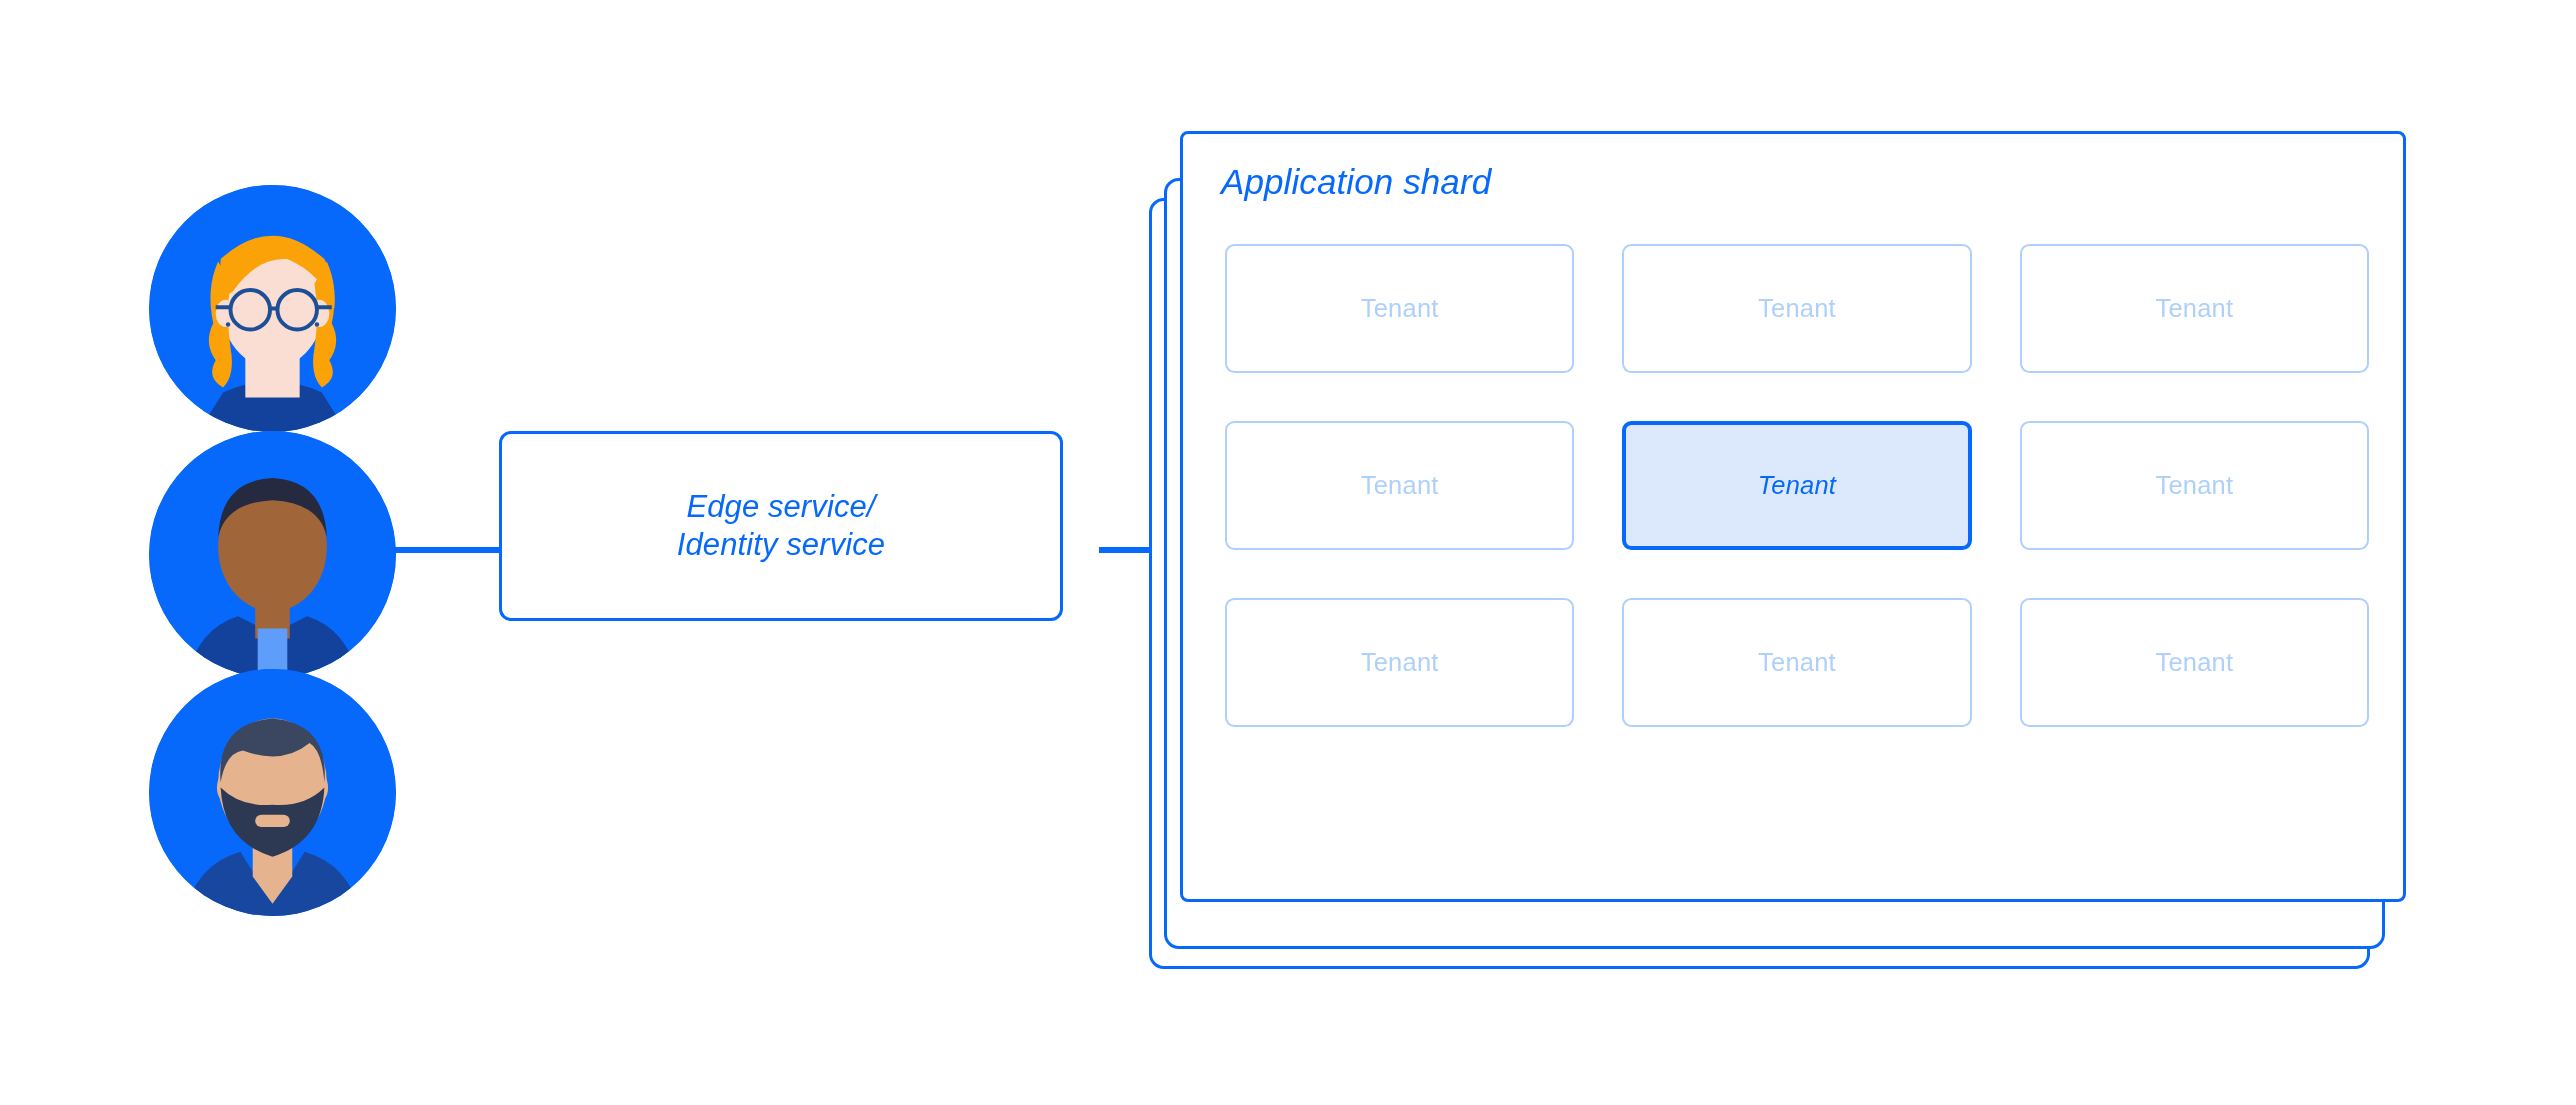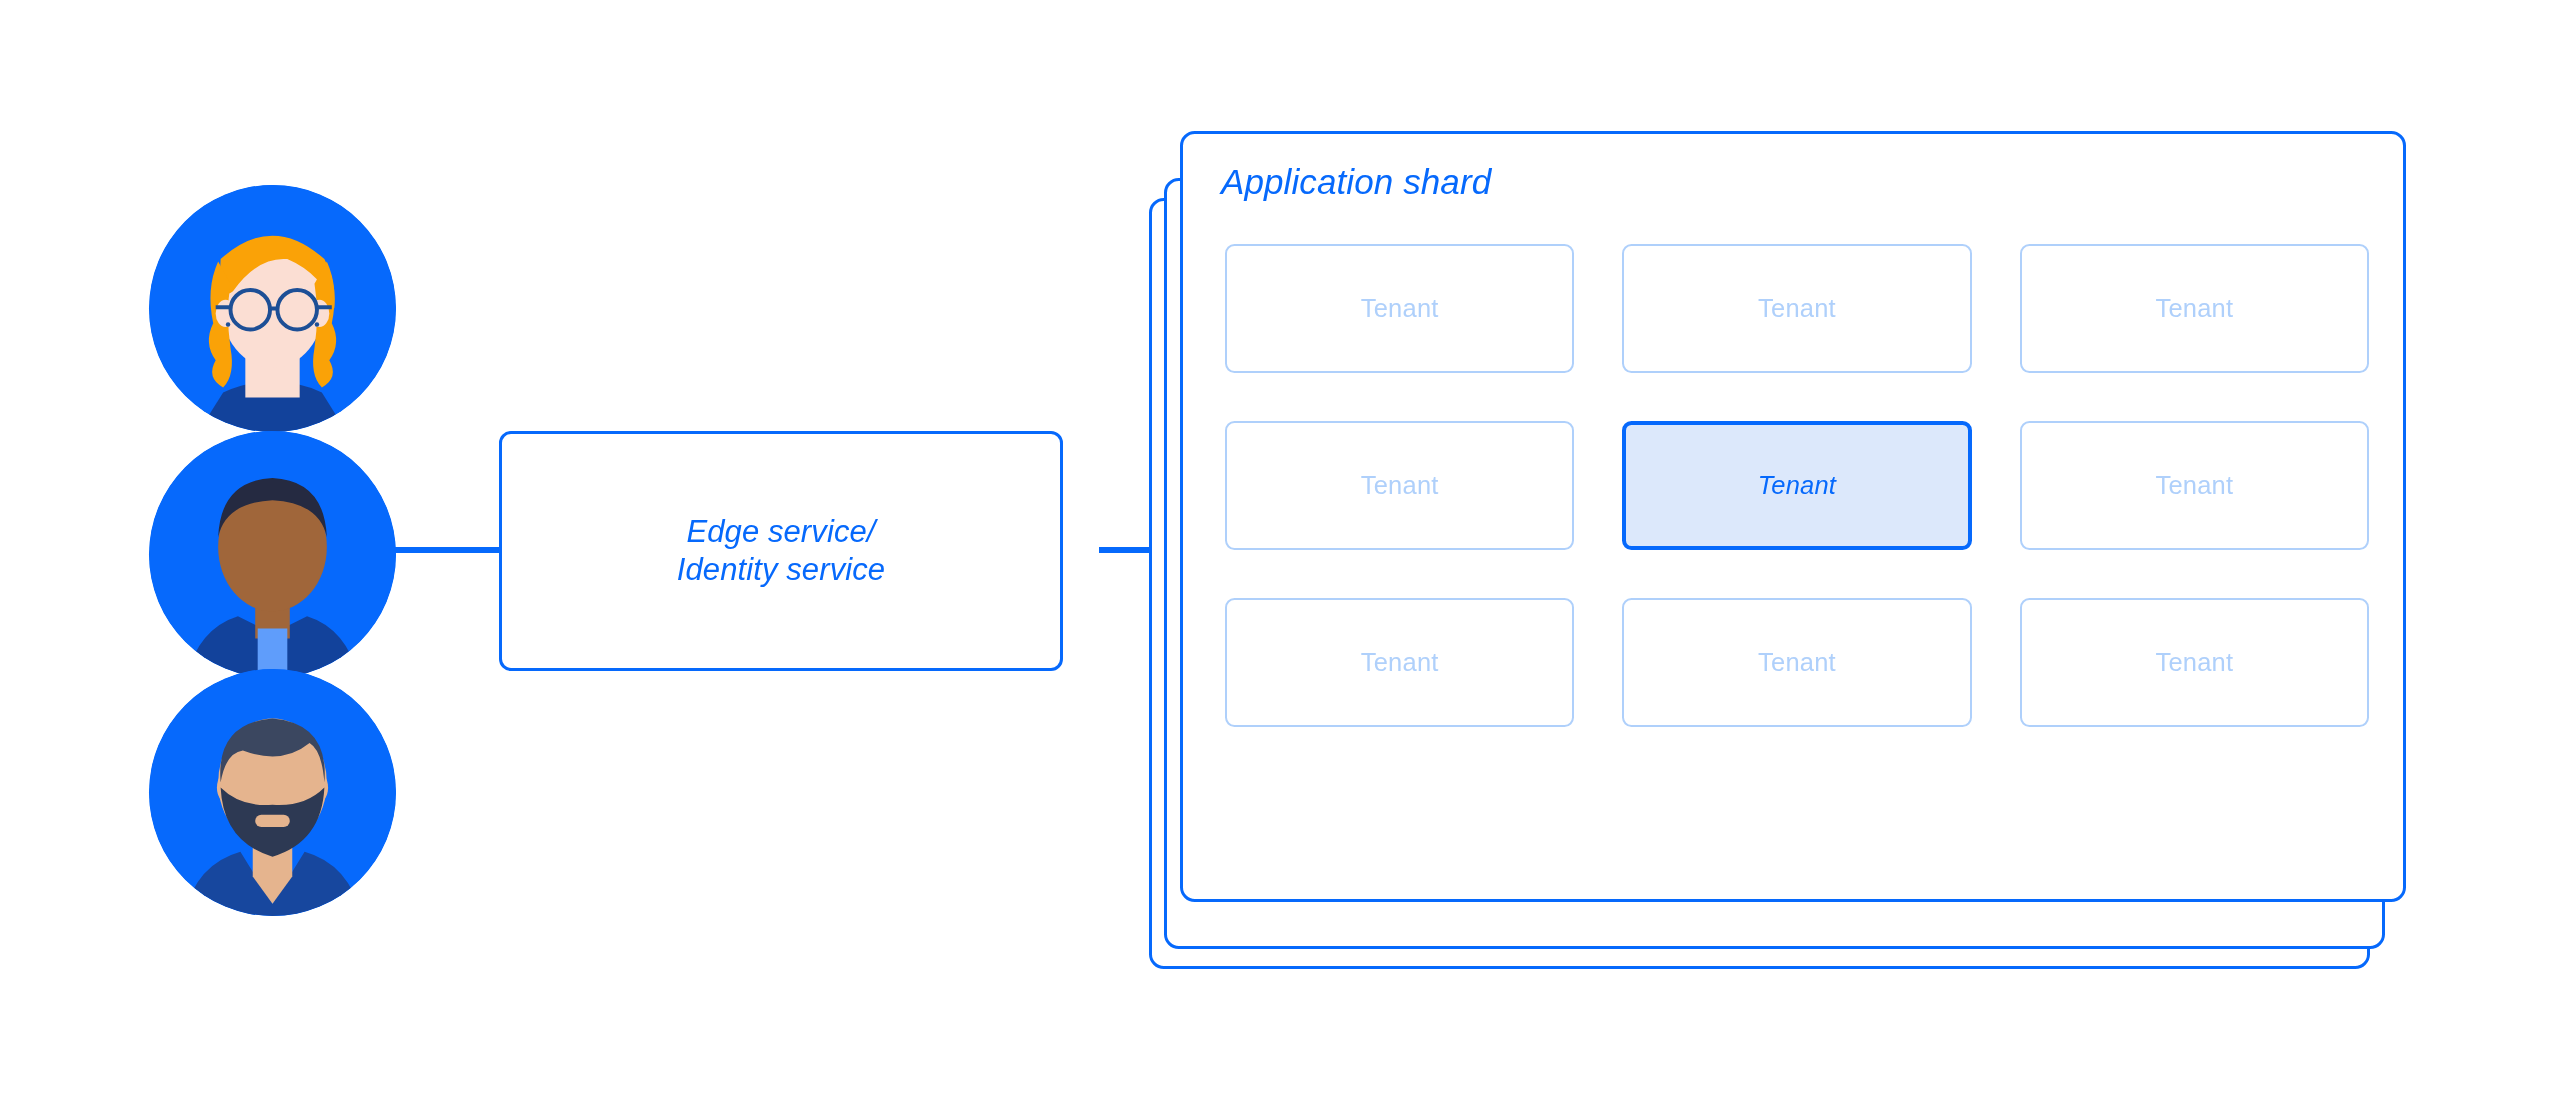--- a/index.html
+++ b/index.html
@@ -51,21 +51,21 @@
   }
   .connector-left  { left: 394px;  top: 547px; width: 113px; height: 6px; }
   .connector-right { left: 1099px; top: 547px; width: 58px;  height: 6px; }
 
   
   #edge-service-box {
     position: absolute;
     left: 499px;
     top: 431px;
     width: 564px;
-    height: 240px;
+    height: 190px;
     border: 3.4px solid #0669fc;
     border-radius: 12px;
     background: #ffffff;
     box-sizing: border-box;
     display: flex;
     align-items: center;
     justify-content: center;
   }
   #edge-service-label {
     color: #0669fc;
@@ -88,21 +88,21 @@
   }
   .shard-layer {
     position: absolute;
     border: 3.4px solid #0669fc;
     border-radius: 14.8px;
     background: #ffffff;
     box-sizing: border-box;
   }
   .shard-layer-back   { left: 0px;  top: 67px; width: 1221px; height: 771px; z-index: 1; }
   .shard-layer-middle { left: 15.4px; top: 47px;  width: 1221px; height: 771px; z-index: 2; }
-  .shard-layer-front  { left: 31px; top: 0px;   width: 1226px; height: 771px; z-index: 3; }
+  .shard-layer-front  { left: 31px; top: 0px;   width: 1226px; height: 771px; z-index: 3; border-radius: 8px; }
 
   #shard-card-title {
     position: absolute;
     left: 38px;
     top: 28px;
     color: #0669fc;
     font-style: italic;
     font-size: 35px;
     font-weight: 400;
     letter-spacing: 0.1px;

